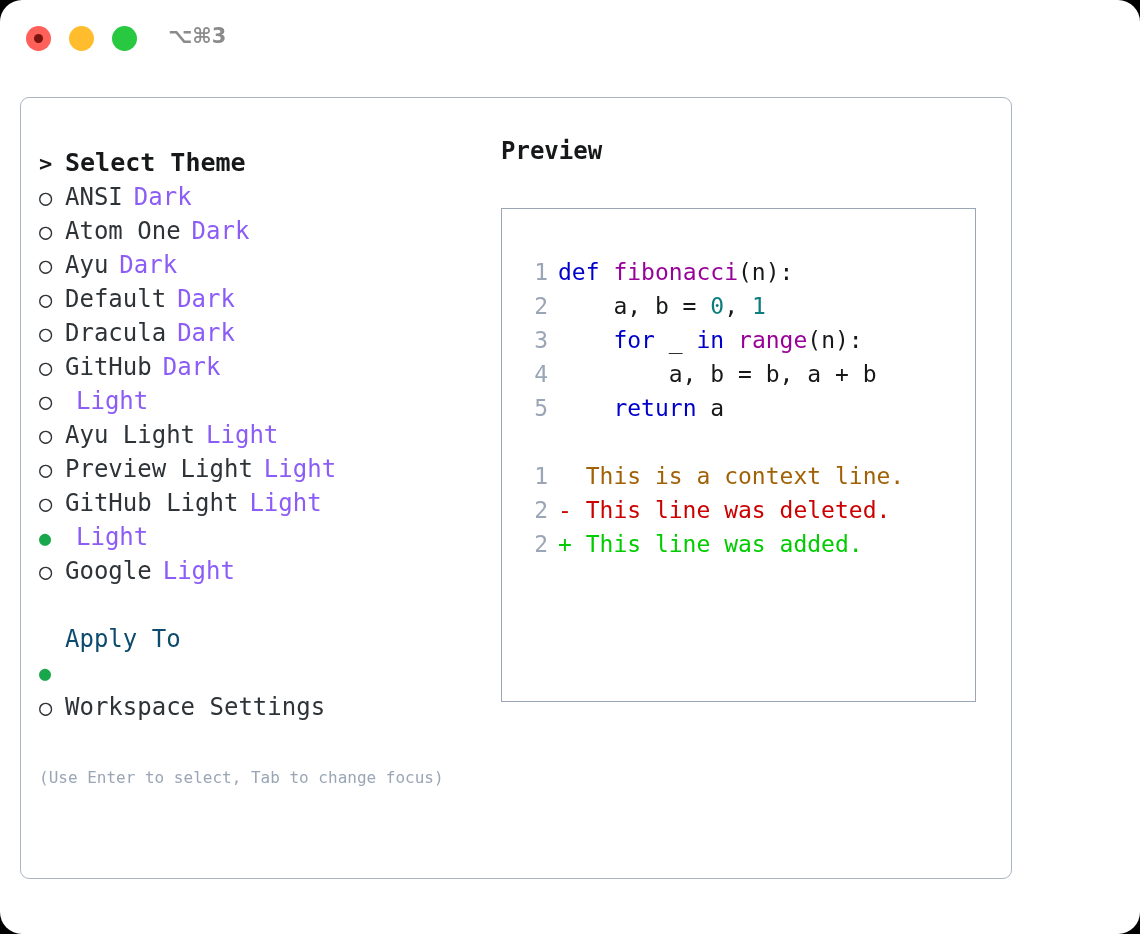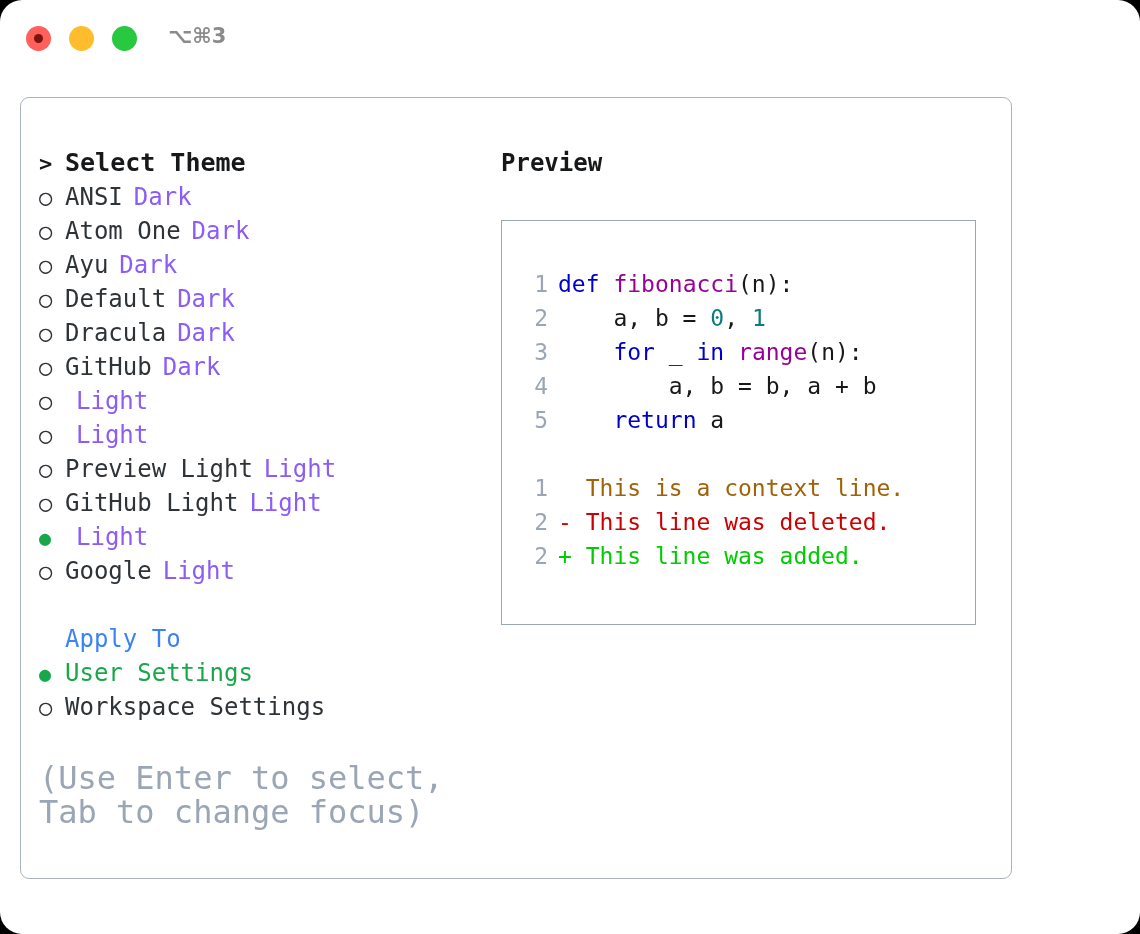--- a/index.html
+++ b/index.html
@@ -125,52 +125,52 @@
   .heading-row .marker { color: #16181a; font-weight: bold; }
 
   .label { color: #2e3338; }
   .label.selected { color: #18a74a; }
   .variant {
     color: #8b5cf6;
     margin-left: 11px;
   }
 
   .group-title {
-    color: #3b82f6;
+    color: #0c4a6e;
     font-size: 24px;
   }
   .spacer-32 { height: 34px; }
 
   .hint {
     position: absolute;
     left: 18px;
     top: 663px;
     width: 420px;
     color: #9aa5b5;
-    font-size: 32px;
+    font-size: 16px;
     line-height: 34px;
   }
 
   
   .right-col {
     position: absolute;
     left: 480px;
-    top: 48px;
+    top: 36px;
     width: 500px;
   }
   .preview-title {
     font-size: 24px;
     font-weight: bold;
     color: #16181a;
     line-height: 34px;
   }
   .preview-box {
     margin-top: 40px;
     width: 475px;
-    height: 405px;
+    height: 494px;
     border: 1.5px solid #9aa6b5;
     box-sizing: border-box;
     background: #ffffff;
     position: relative;
   }
   .code {
     position: absolute;
     left: 18px;
     top: 46px;
     font-size: 23px;
@@ -246,20 +246,21 @@
               <span class="marker">○</span>
               <span class="label">GitHub</span>
               <span class="variant">Dark</span>
             </div>
             <div class="row">
               <span class="marker">○</span>
               <span class="variant">Light</span>
             </div>
             <div class="row">
               <span class="marker">○</span>
+              <span class="label">Ayu Light</span>
               <span class="variant">Light</span>
             </div>
             <div class="row">
               <span class="marker">○</span>
               <span class="label">Preview Light</span>
               <span class="variant">Light</span>
             </div>
             <div class="row">
               <span class="marker">○</span>
               <span class="label">GitHub Light</span>
@@ -278,21 +279,20 @@
 
         <div class="spacer-32"></div>
 
         <div class="row">
           <span class="marker blank">○</span>
           <span class="group-title">Apply To</span>
         </div>
         <div id="apply-list">
             <div class="row">
               <span class="marker sel">●</span>
-              <span class="label selected">User Settings</span>
             </div>
             <div class="row">
               <span class="marker">○</span>
               <span class="label">Workspace Settings</span>
             </div>
           </div>
       </div>
 
       <div class="hint">
         <span>(Use Enter to select, Tab to</span>

